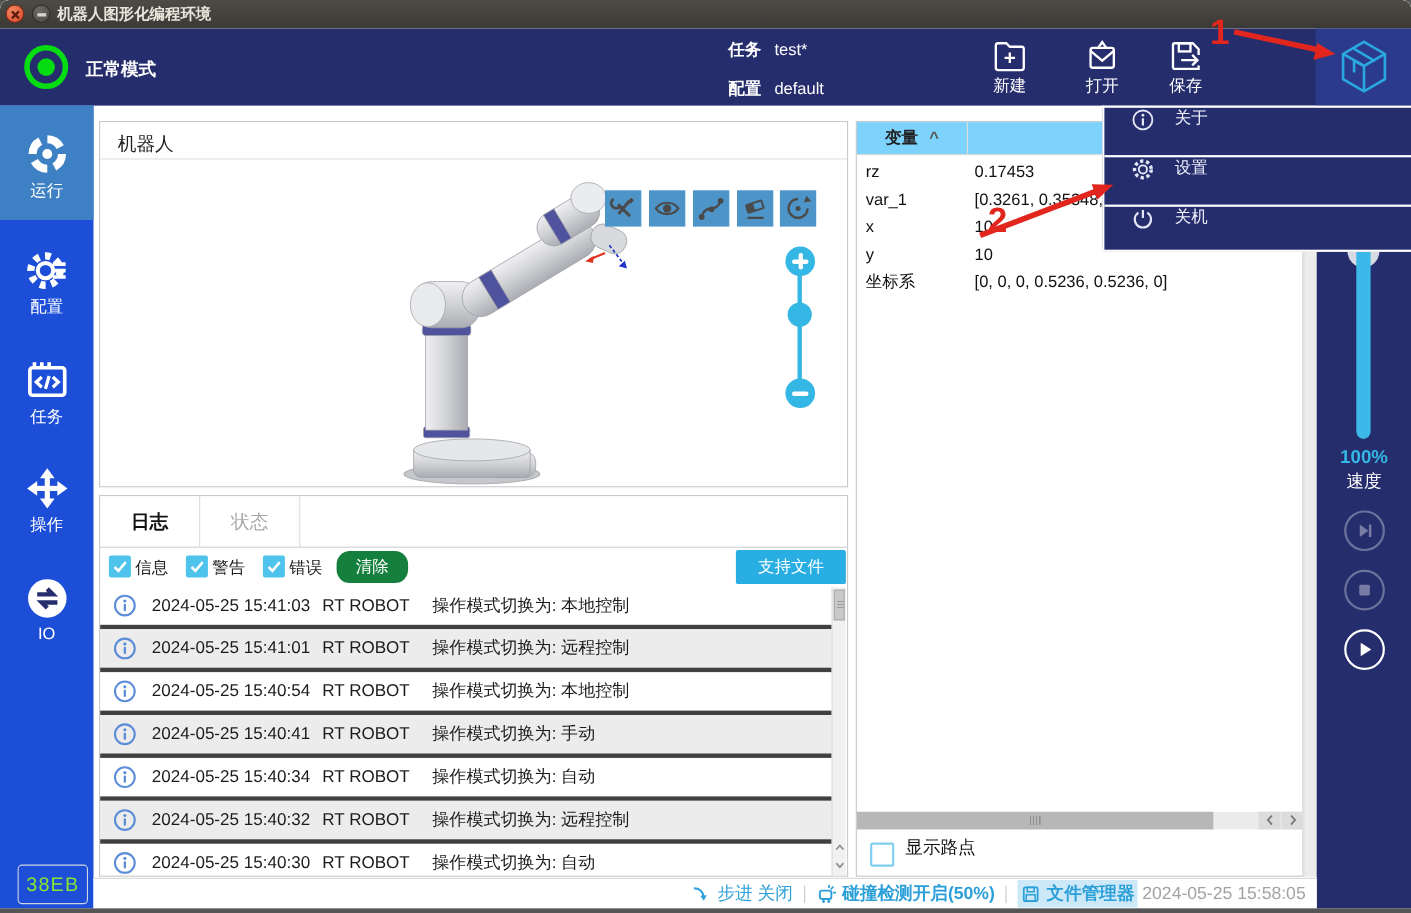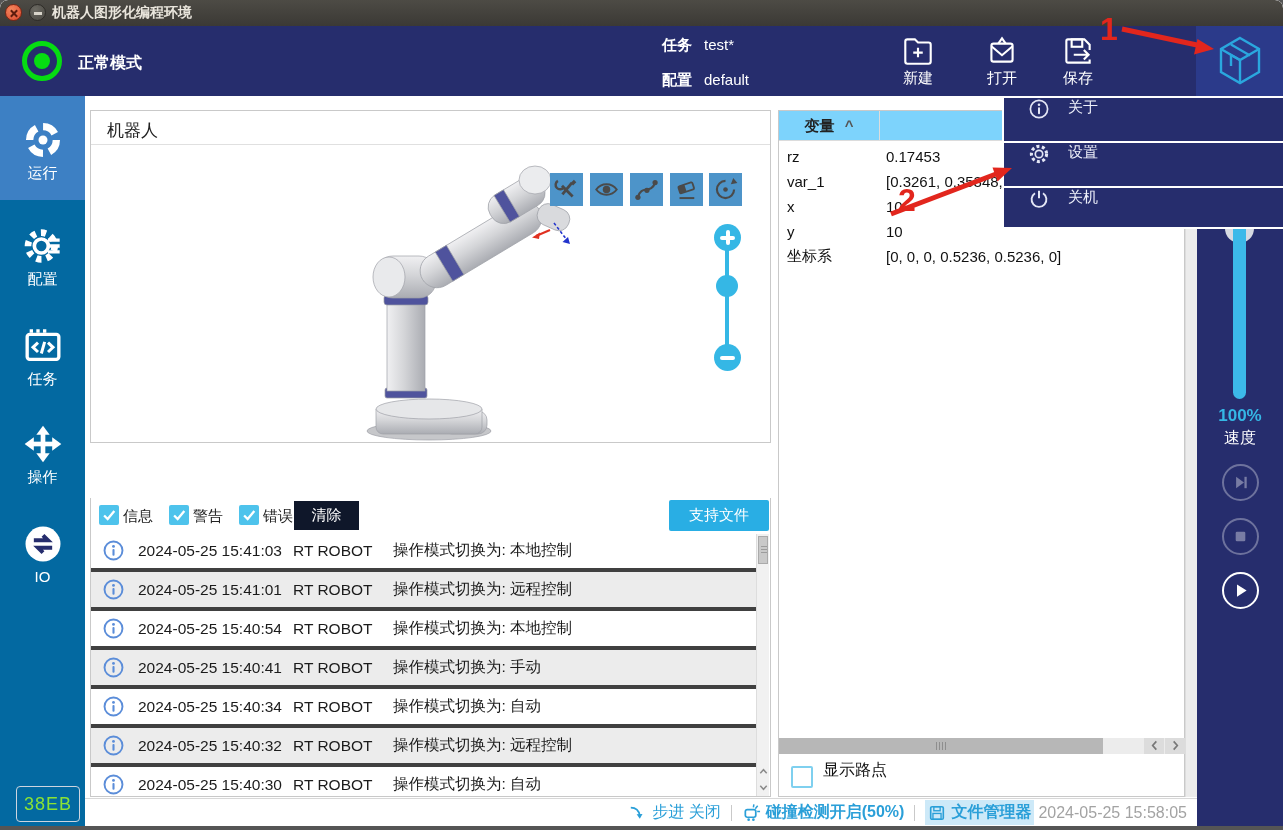--- a/index.html
+++ b/index.html
@@ -25,21 +25,21 @@
   .modedot i{position:absolute;left:7px;top:7px;width:16px;height:16px;border-radius:50%;background:#06dc12;}
   .modetext{left:78px;top:27px;color:#fff;font-size:16px;font-weight:bold;}
   .kv{color:#fff;font-size:15px;}
   .kv b{font-weight:bold;margin-right:12px;}
   .hbtn{top:3px;width:84px;height:64px;text-align:center;color:#fff;cursor:pointer;}
   .hbtn svg{display:block;margin:4px auto 0;}
   .hbtn span{font-size:15px;}
   .logotile{left:1196px;top:0;width:87px;height:70px;background:#2b3a8a;}
   .logotile svg{display:block;margin:6px auto;}
   
-  .sidebar{left:0;top:96px;width:85px;height:730px;background:#0369a1;}
+  .sidebar{left:0;top:96px;width:85px;height:730px;background:#1d4ed8;}
   .sbitem{left:0;width:85px;height:100px;text-align:center;color:#fff;cursor:pointer;}
   .sbitem.active{background:#3d80c4;}
   .sbitem svg{display:block;margin:24px auto 4px;}
   .sbitem span{font-size:15px;}
   .badge38{left:16px;top:690px;width:62px;height:34px;border:1px solid #cdd5e0;border-radius:4px;
     color:#8ae234;font-size:18px;line-height:34px;text-align:center;letter-spacing:1px;}
   
   .panel{background:#fff;border:1px solid #c9c9c9;box-sizing:border-box;}
   .robotpanel{left:90px;top:110px;width:681px;height:333px;}
   .paneltitle{left:16px;top:8px;font-size:17px;color:#222;}
@@ -55,22 +55,22 @@
   
   .tabsrow{left:90px;top:450px;width:681px;height:48px;}
   .tab{top:0;height:48px;line-height:48px;text-align:center;font-size:17px;cursor:pointer;box-sizing:border-box;}
   .tab1{left:0;width:91px;border-right:1px solid #ddd;color:#111;font-weight:bold;}
   .tab2{left:91px;width:91px;border-right:1px solid #ddd;color:#a9a9a9;}
   .filterrow{left:90px;top:498px;width:681px;height:35px;border-left:1px solid #c9c9c9;border-right:1px solid #c9c9c9;box-sizing:border-box;background:#fff;}
   .cb{top:7px;width:20px;height:20px;border-radius:2px;background:#4ec3ec;cursor:pointer;}
   .cb svg{display:block;margin:2px auto;}
   .cb.empty{background:#fff;border:2px solid #7fd0ef;box-sizing:border-box;}
   .cblabel{top:9px;font-size:15px;color:#222;}
-  .clearbtn{left:203px;top:3px;width:65px;height:29px;background:#0f172a;color:#fff;font-size:15px;
-    border:none;border-radius:0;cursor:pointer;font-family:inherit;}
+  .clearbtn{left:215px;top:3px;width:65px;height:29px;background:#15803d;color:#fff;font-size:15px;
+    border:none;border-radius:12px;cursor:pointer;font-family:inherit;}
   .supportbtn{left:578px;top:2px;width:100px;height:31px;background:#29aee4;color:#fff;font-size:15px;
     border:none;border-radius:2px;cursor:pointer;font-family:inherit;}
   .loglist{left:90px;top:533px;width:681px;height:264px;border:1px solid #c9c9c9;border-top:none;
     box-sizing:border-box;overflow:hidden;background:#fff;}
   .logrow{position:relative;width:668px;height:35px;border-bottom:4px solid #404040;
     display:flex;align-items:center;font-size:15.5px;color:#1b1b1b;}
   .logrow.odd{background:#ececec;}
   .logrow .licon{margin-left:12px;width:21px;height:21px;flex:none;}
   .logrow .ltime{margin-left:14px;width:155px;flex:none;}
   .logrow .lsrc{width:86px;flex:none;}
@@ -311,20 +311,24 @@
         <circle cx="16.5" cy="16.5" r="2.8" fill="#4a4a4a"></circle>
       </svg>
     </div>
 
     <div class="abs zbtn plus" style="left:623px;top:113px;"></div>
     <div class="abs ztrack"></div>
     <div class="abs zhandle"></div>
     <div class="abs zbtn" style="left:623px;top:233px;"></div>
   </div>
 
+  <div class="abs panel tabsrow">
+    <div class="abs tab tab1">日志</div>
+    <div class="abs tab tab2">状态</div>
+  </div>
 
   <div class="abs filterrow">
     <div class="abs cb" style="left:8px;">
       <svg width="16" height="16" viewBox="0 0 18 18">
           <polyline points="3.5,9.5 7.5,13.5 15,4.5" fill="none" stroke="#fff" stroke-width="2.6"></polyline>
         </svg>
     </div>
     <div class="abs cblabel" style="left:32px;">信息</div>
     <div class="abs cb" style="left:78px;">
       <svg width="16" height="16" viewBox="0 0 18 18">

